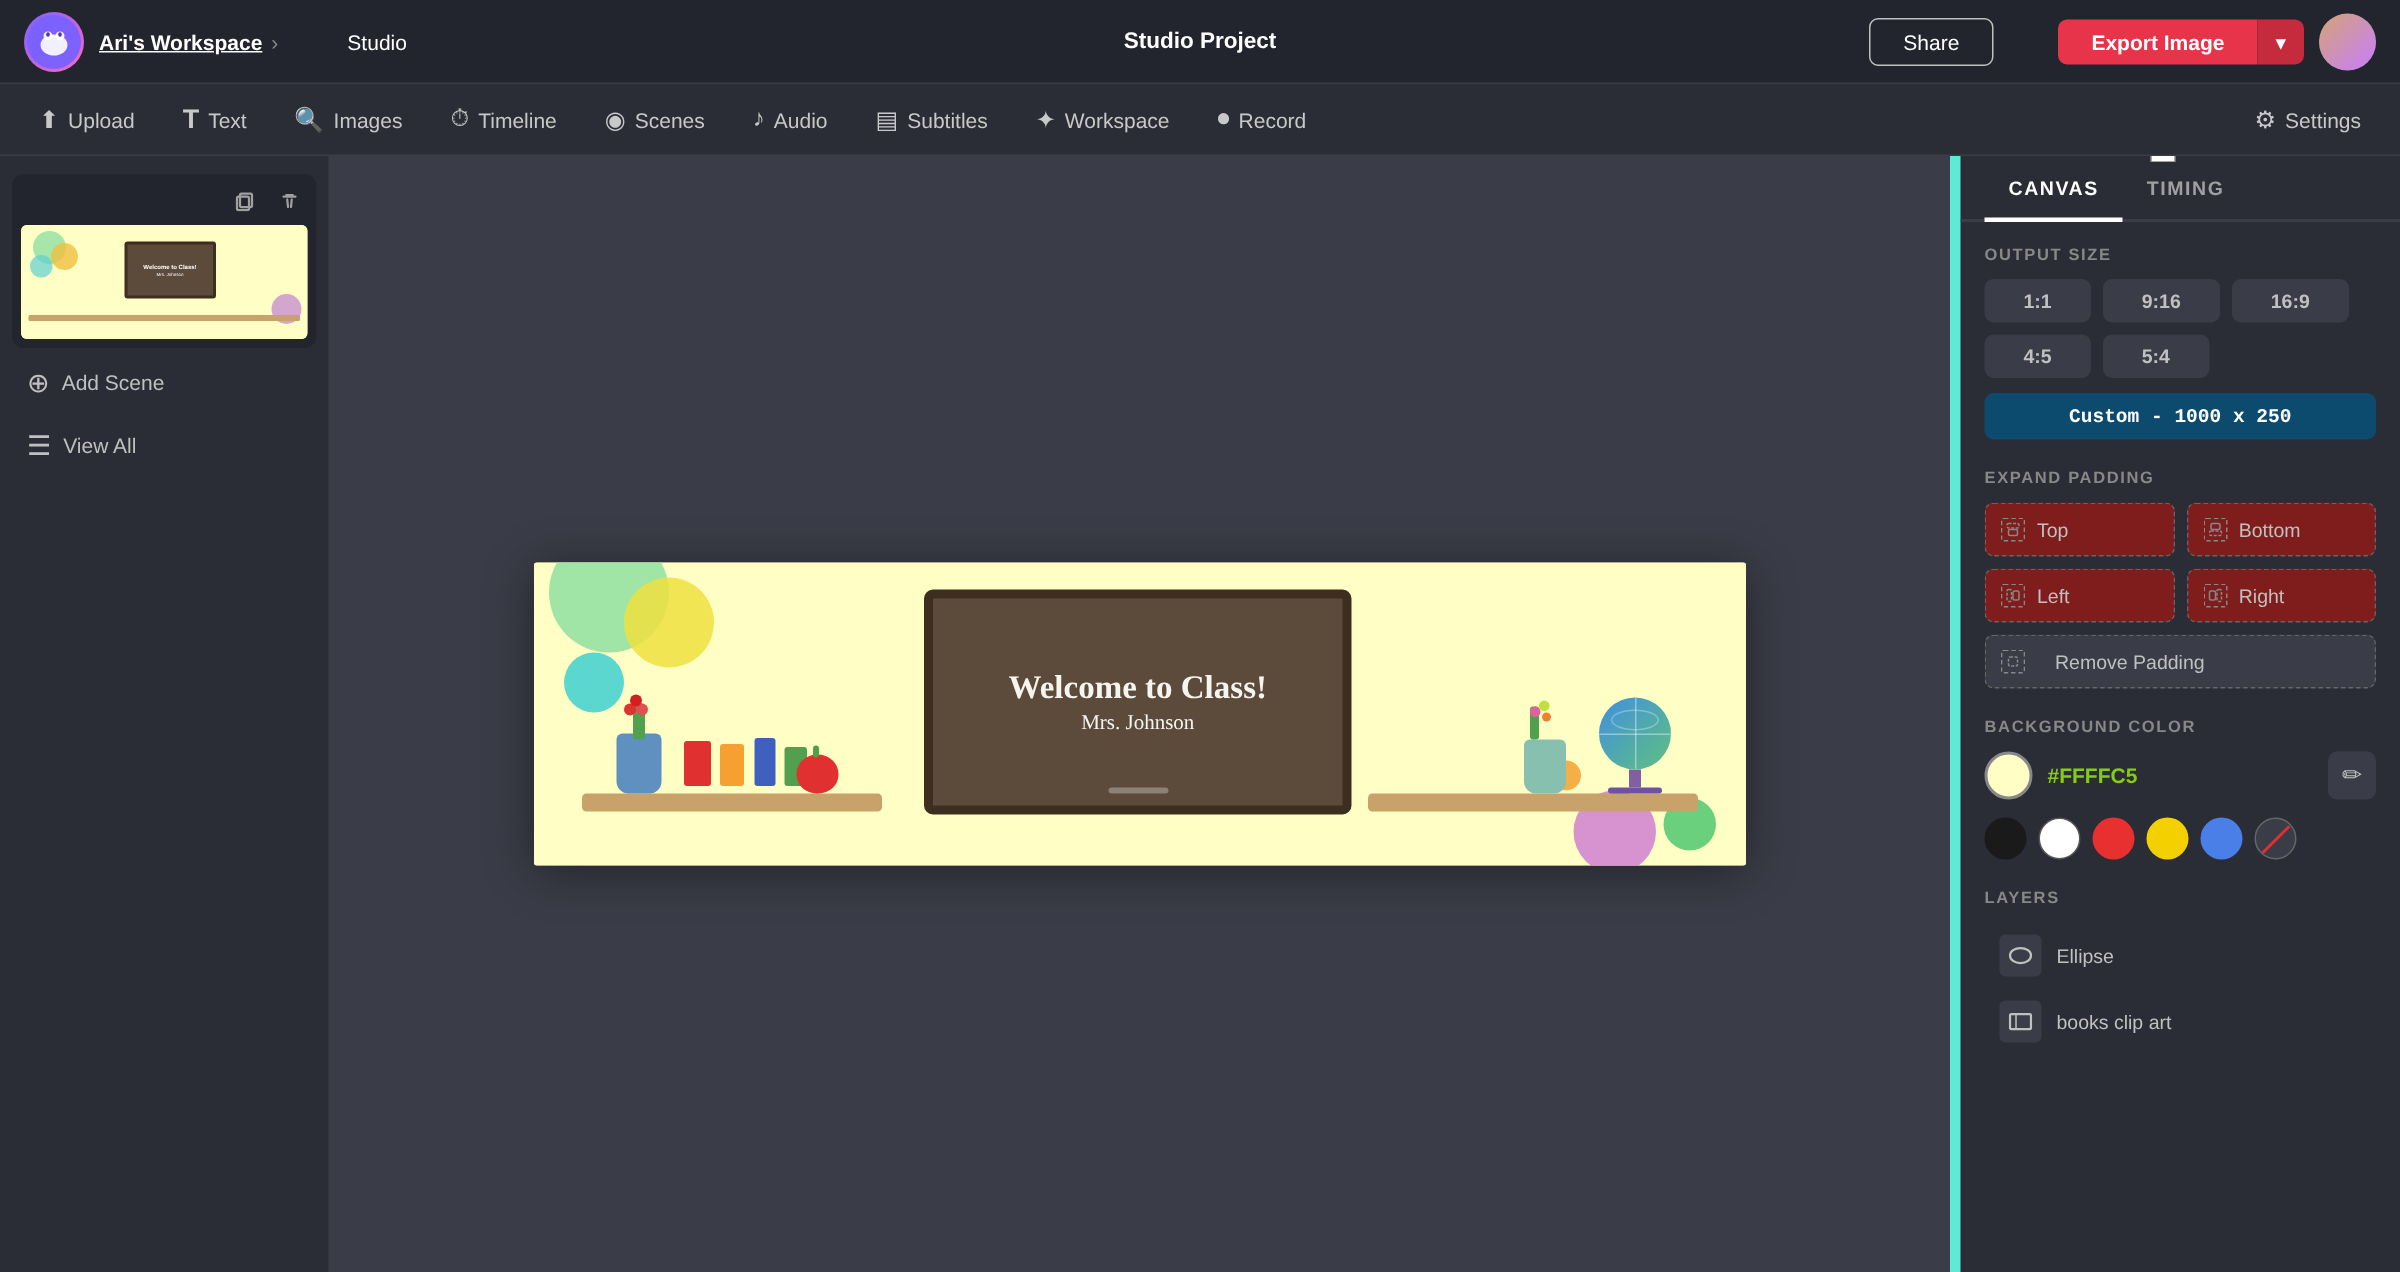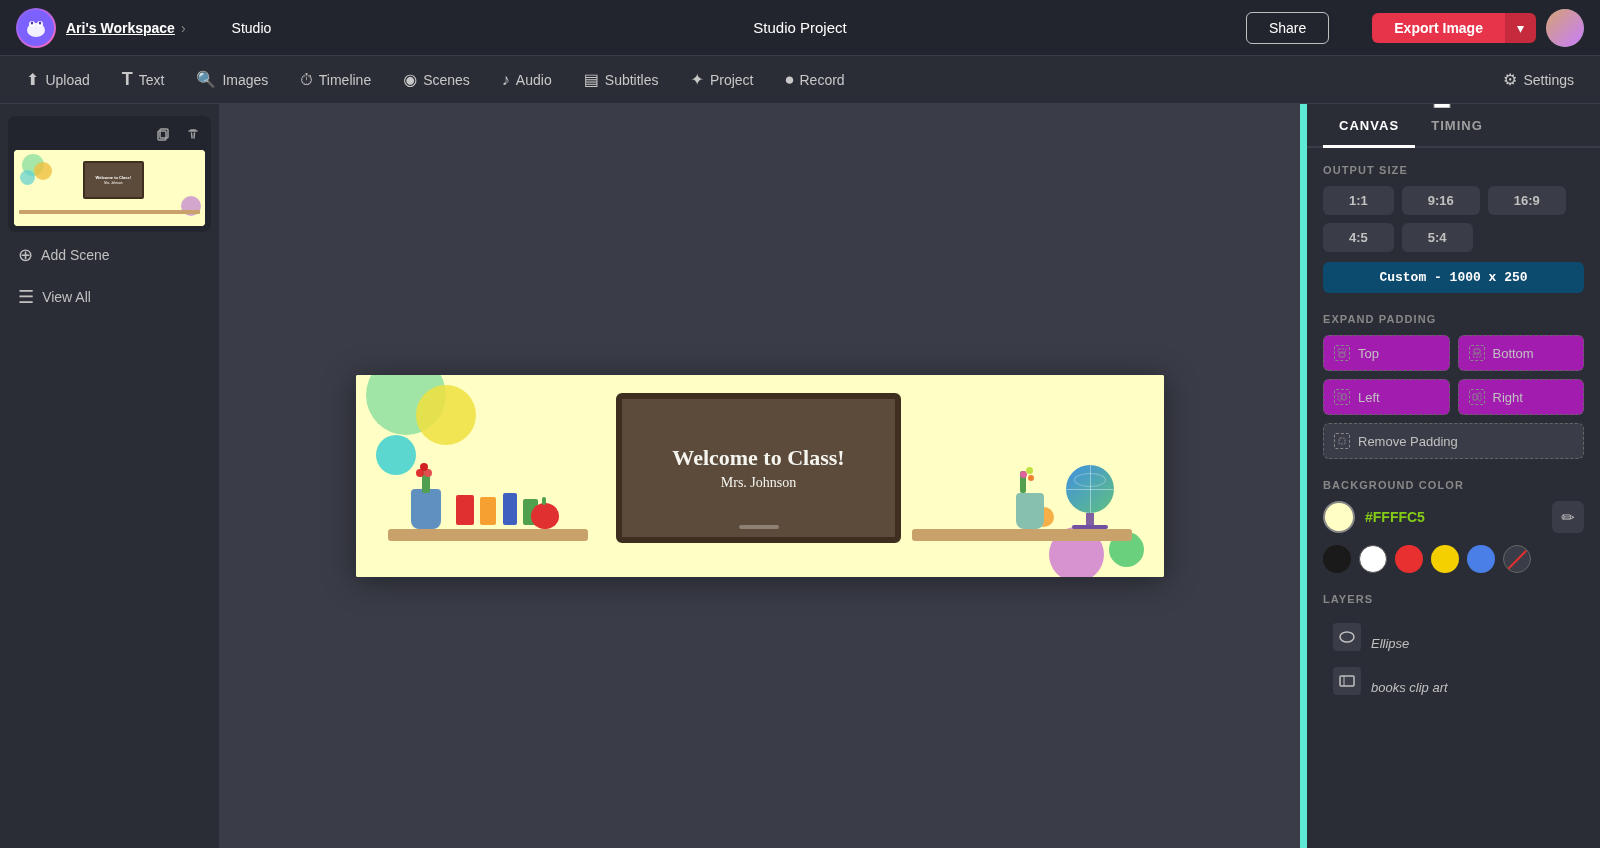--- a/index.html
+++ b/index.html
@@ -51,21 +51,21 @@
     .breadcrumb-workspace {
       color: #ffffff;
       font-weight: 700;
       text-decoration: underline;
       cursor: pointer;
     }
     .breadcrumb-sep { color: #888; }
     .breadcrumb-current { color: #ffffff; font-weight: 400; margin-left: 40px; }
     .top-nav-center {
       font-size: 15px;
-      font-weight: 400;
+      font-weight: 700;
       color: #ffffff;
       position: absolute;
       left: 50%;
       transform: translateX(-50%);
     }
     .top-nav-right {
       display: flex;
       align-items: center;
       gap: 10px;
     }
@@ -324,21 +324,21 @@
       font-family: Liberation Mono, monospace;
     }
 
     
     .padding-buttons {
       display: grid;
       grid-template-columns: 1fr 1fr;
       gap: 8px;
     }
     .padding-btn {
-      background: #a21caf;
+      background: #7f1d1d;
       border: 1.5px dashed #666;
       color: #c0c0c0;
       padding: 9px 10px;
       border-radius: 6px;
       font-size: 13px;
       font-weight: 500;
       cursor: pointer;
       display: flex;
       align-items: center;
       gap: 8px;
@@ -348,21 +348,21 @@
       background: #3a3c47;
       border: 1.5px dashed #666;
       color: #c0c0c0;
       padding: 9px 10px;
       border-radius: 6px;
       font-size: 13px;
       font-weight: 500;
       cursor: pointer;
       display: flex;
       align-items: center;
-      gap: 8px;
+      gap: 20px;
     }
     .padding-icon {
       width: 16px;
       height: 16px;
       border: 1.5px dashed #888;
       border-radius: 2px;
       display: flex;
       align-items: center;
       justify-content: center;
       flex-shrink: 0;
@@ -409,26 +409,25 @@
       width: 28px;
       height: 28px;
       border-radius: 50%;
       cursor: pointer;
       border: none;
     }
 
     
     .layer-item {
       display: flex;
-      align-items: flex-end;
+      align-items: center;
       gap: 10px;
       padding: 8px 10px;
       border-radius: 6px;
       cursor: pointer;
-      font-style: italic;
     }
     .layer-icon {
       width: 28px;
       height: 28px;
       border-radius: 4px;
       background: #3a3c47;
       display: flex;
       align-items: center;
       justify-content: center;
       font-size: 14px;
@@ -507,21 +506,21 @@
   <div class="toolbar-item">
     <span class="toolbar-icon">♪</span>
     <span>Audio</span>
   </div>
   <div class="toolbar-item">
     <span class="toolbar-icon">▤</span>
     <span>Subtitles</span>
   </div>
   <div class="toolbar-item">
     <span class="toolbar-icon">✦</span>
-    <span>Project</span>
+    <span>Workspace</span>
   </div>
   <div class="toolbar-item">
     <span class="toolbar-icon">⏺</span>
     <span>Record</span>
   </div>
   <div style="flex:1;"></div>
   <div class="toolbar-item">
     <span class="toolbar-icon">⚙</span>
     <span>Settings</span>
   </div>

